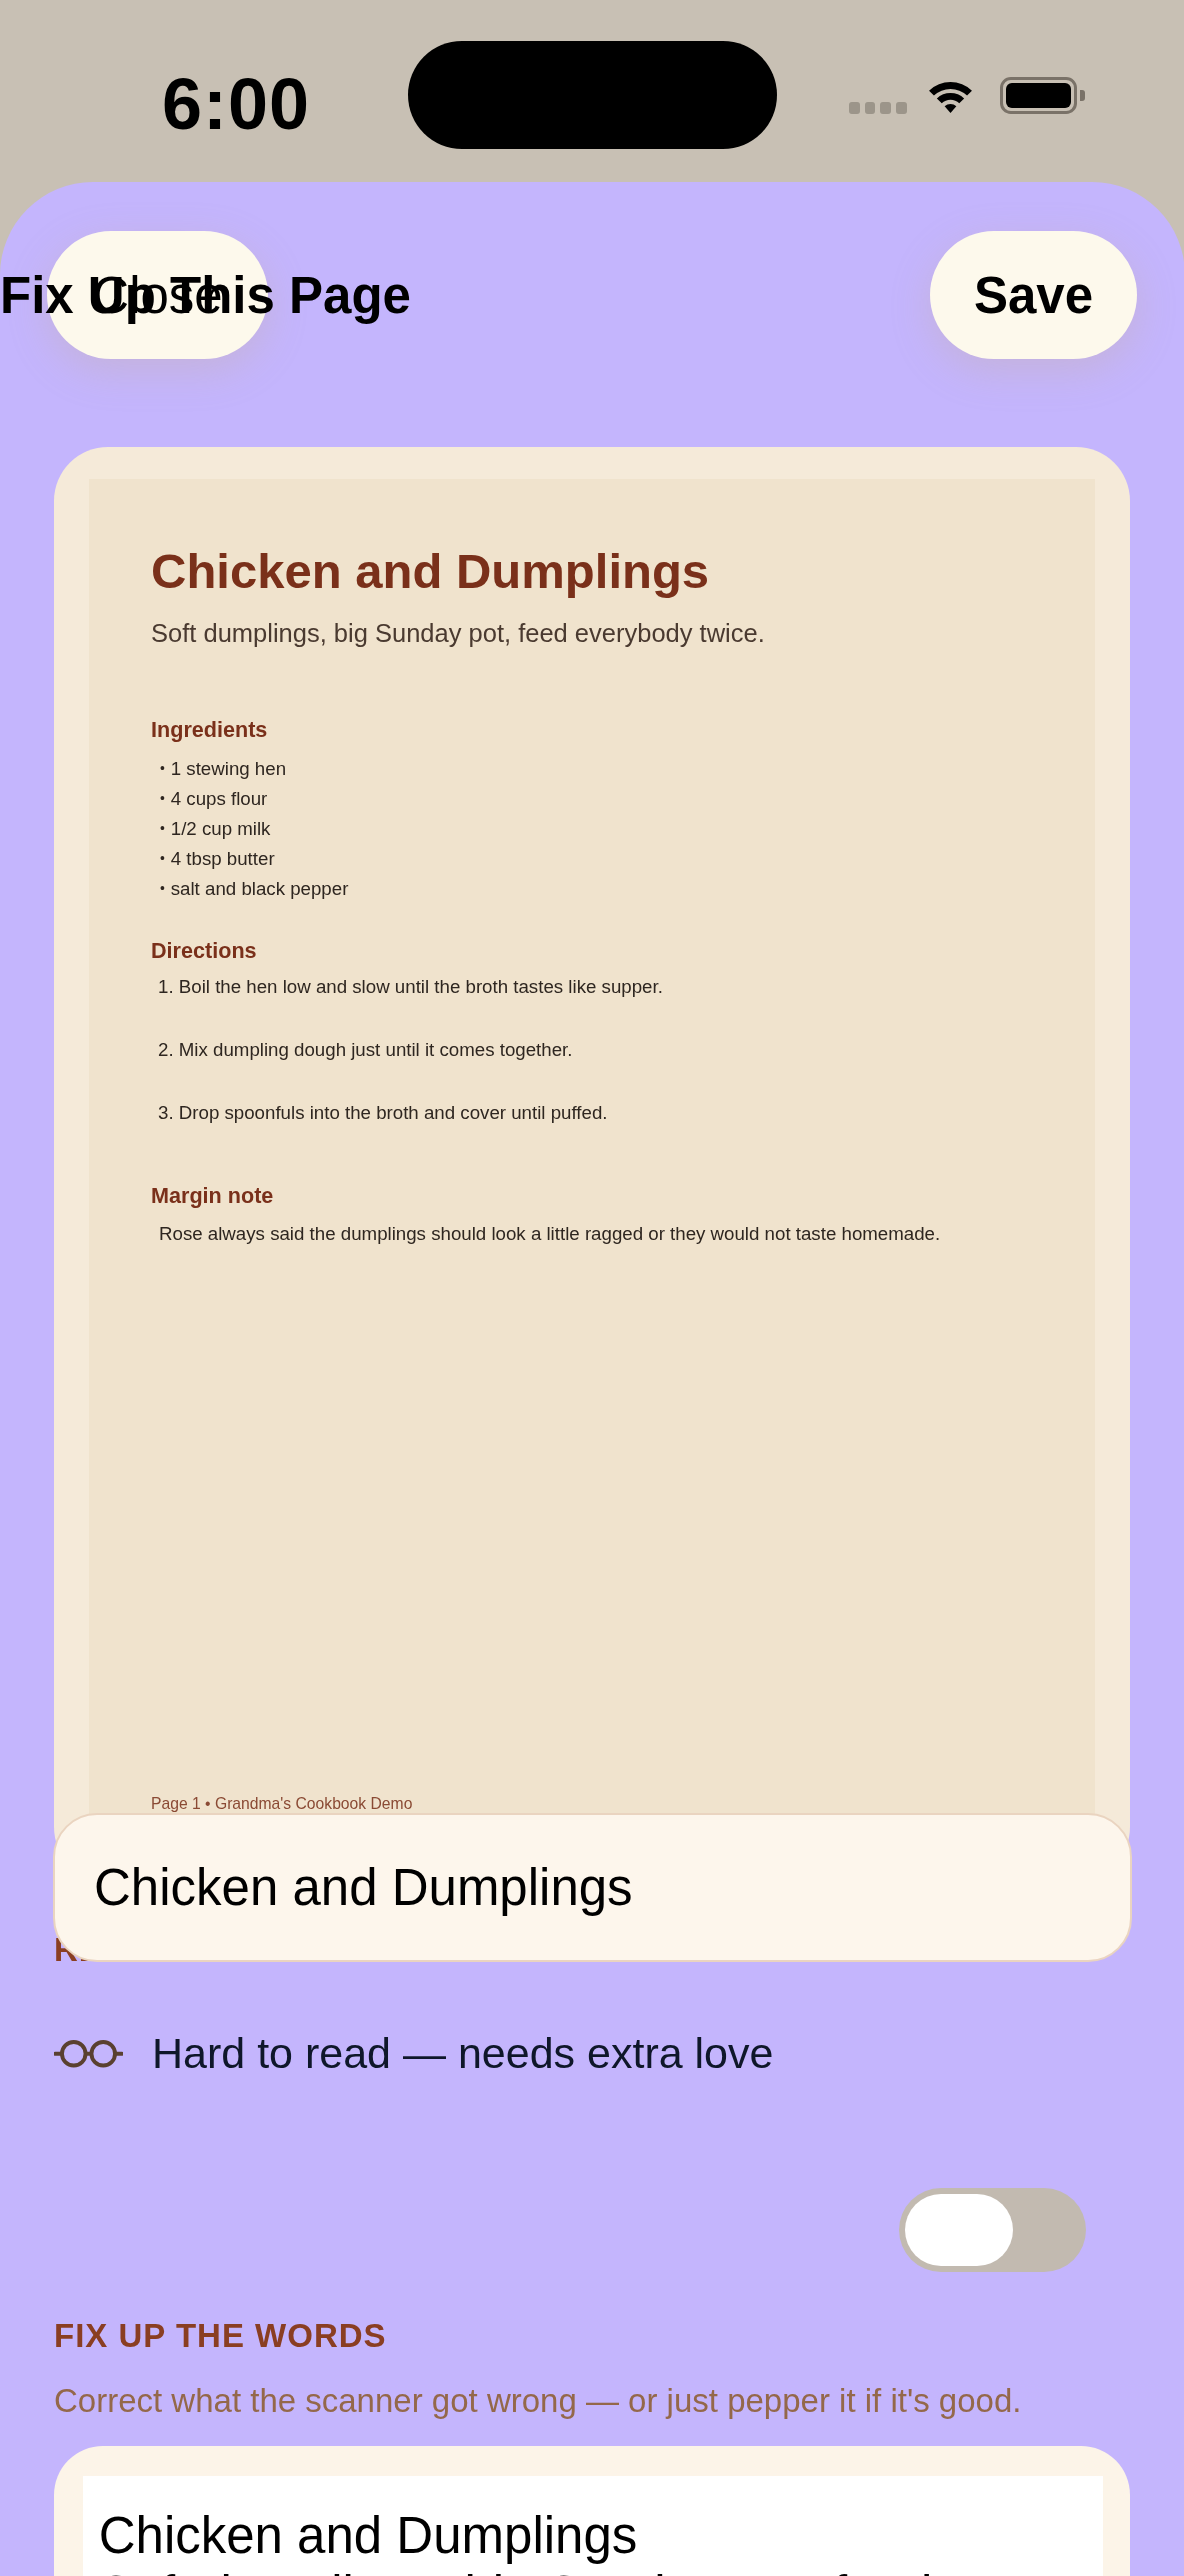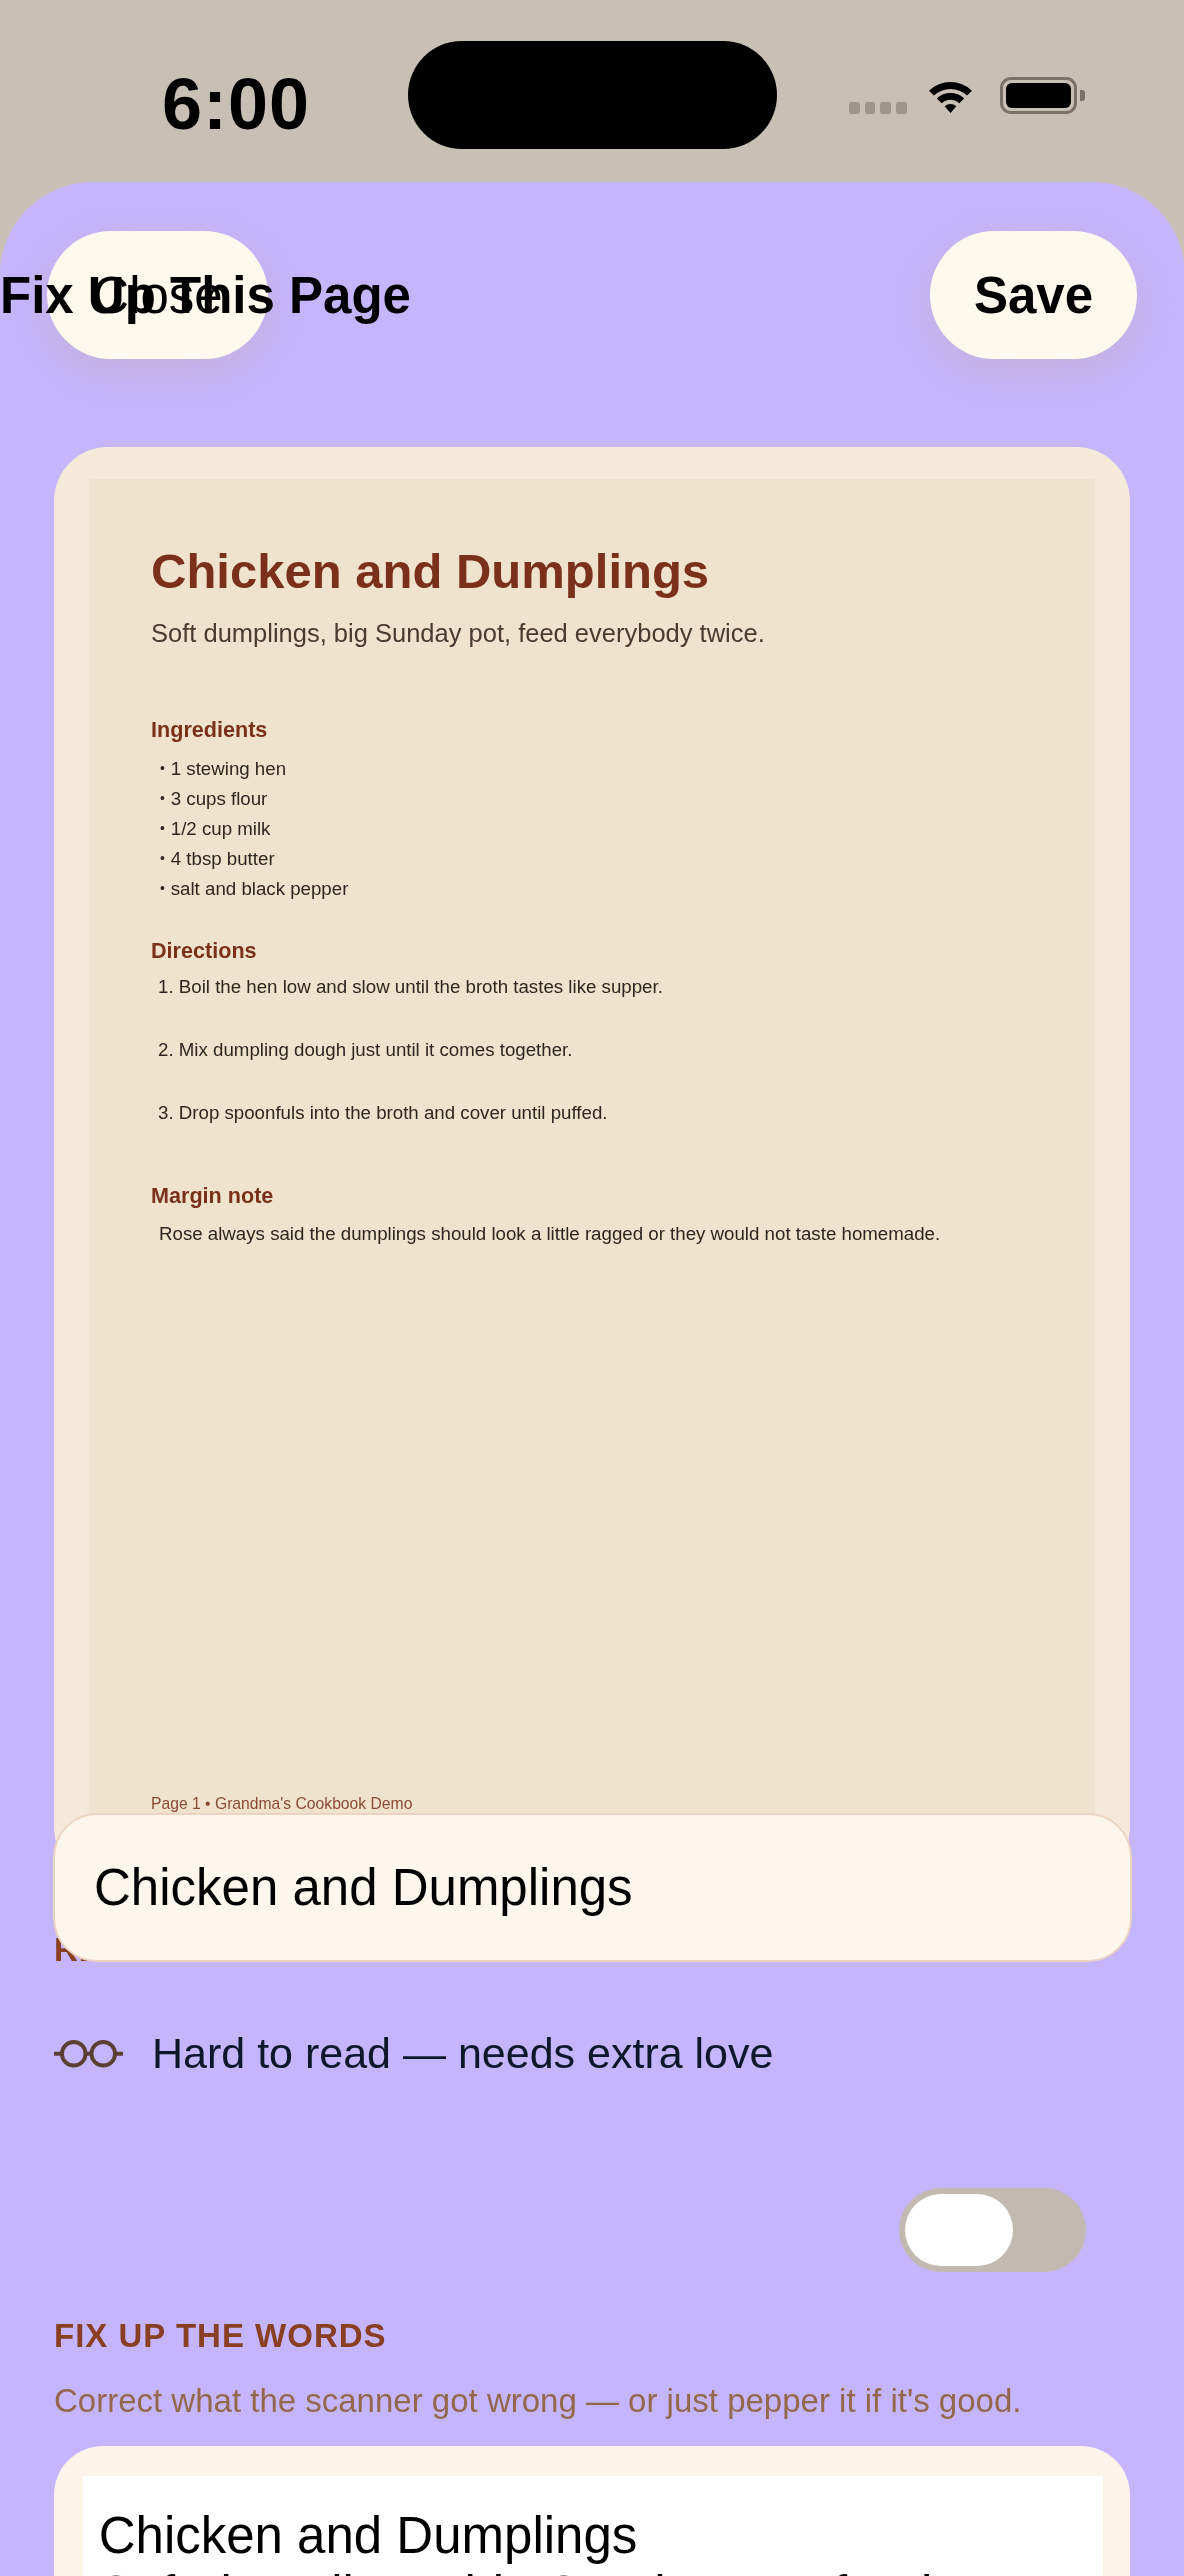--- a/index.html
+++ b/index.html
@@ -331,21 +331,21 @@
   <button class="nav-btn save-btn">Save</button>
 
   <div class="preview-card"></div>
   <div class="page">
     <div class="page-title">Chicken and Dumplings</div>
     <div class="page-subtitle">Soft dumplings, big Sunday pot, feed everybody twice.</div>
 
     <div class="sec-head" style="top:238px;">Ingredients</div>
     <ul class="ing-list">
       <li>1 stewing hen</li>
-      <li>3 cups flour</li>
+      <li>4 cups flour</li>
       <li>1/2 cup milk</li>
       <li>4 tbsp butter</li>
       <li>salt and black pepper</li>
     </ul>
 
     <div class="sec-head" style="top:459px;">Directions</div>
     <ul class="dir-list">
       <li>1. Boil the hen low and slow until the broth tastes like supper.</li>
       <li>2. Mix dumpling dough just until it comes together.</li>
       <li>3. Drop spoonfuls into the broth and cover until puffed.</li>

